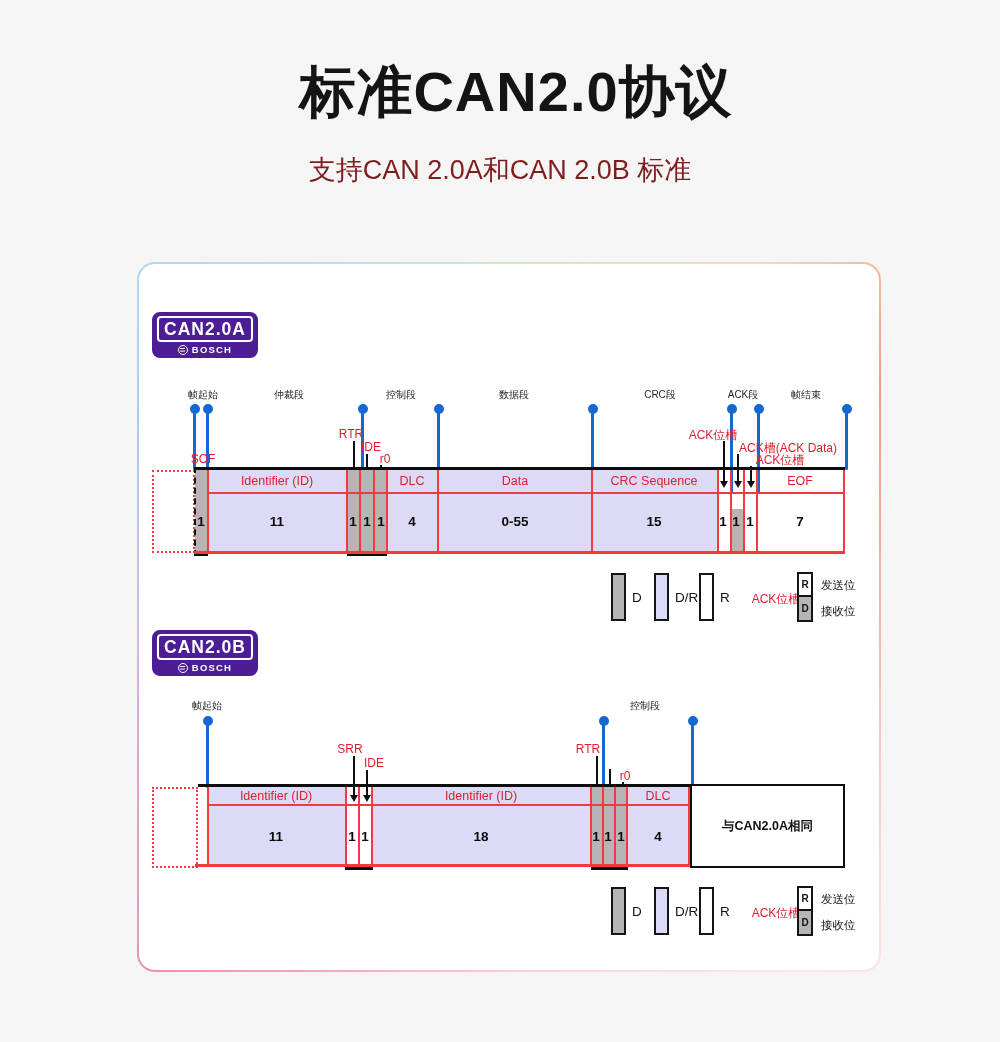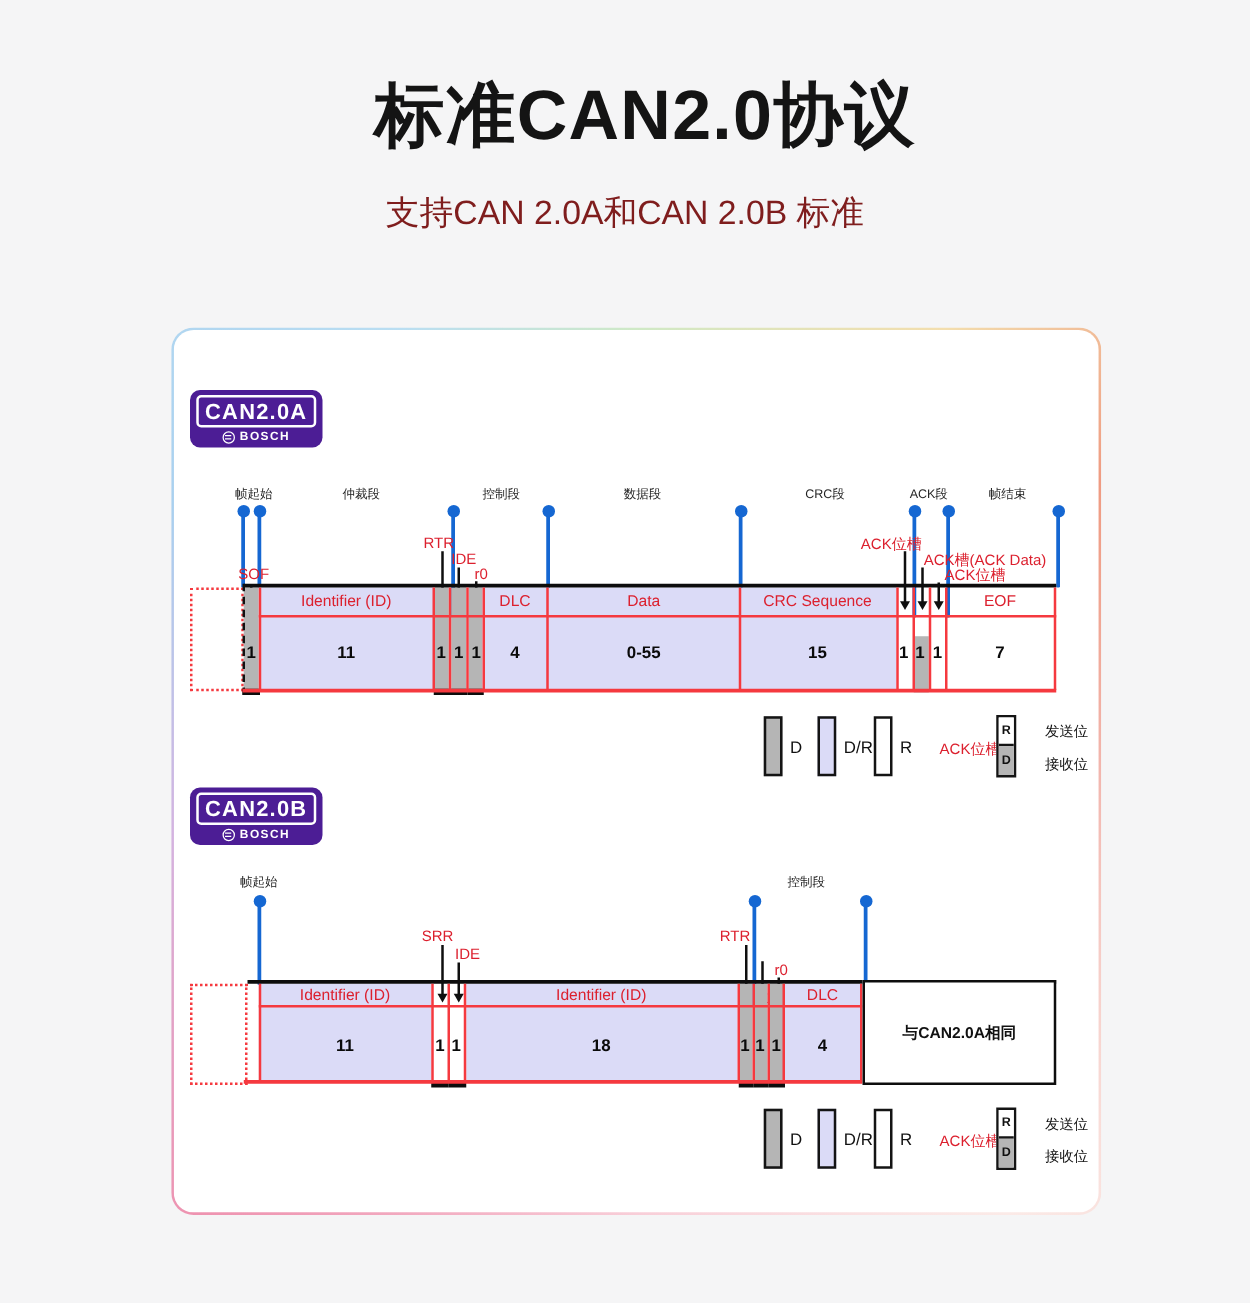--- a/index.html
+++ b/index.html
@@ -90,21 +90,21 @@
   .lgred { position:absolute; transform:translateX(-50%); font-size:12px; color:#dc202e; font-weight:500; white-space:nowrap; }
   .ackbox { position:absolute; width:16px; border:2px solid #141414; background:#fff; }
   .ackbox .cellR {
     height:23px; border-bottom:2px solid #141414; background:#fff;
     display:flex; align-items:center; justify-content:center; font-size:10px; font-weight:700; color:#111;
   }
   .ackbox .cellD {
     height:23px; background:#b5b5b5;
     display:flex; align-items:center; justify-content:center; font-size:10px; font-weight:700; color:#111;
   }
-  .smlab { position:absolute; font-size:11.5px; color:#111; font-weight:500; white-space:nowrap;margin-left:15px; }
+  .smlab { position:absolute; font-size:11.5px; color:#111; font-weight:500; white-space:nowrap; }
 </style>
 </head>
 <body>
 
 <div class="canvas">
 
   <div class="title">标准CAN2.0协议</div>
   <div class="subtitle">支持CAN 2.0A和CAN 2.0B 标准</div>
 
   <div class="card"></div>

